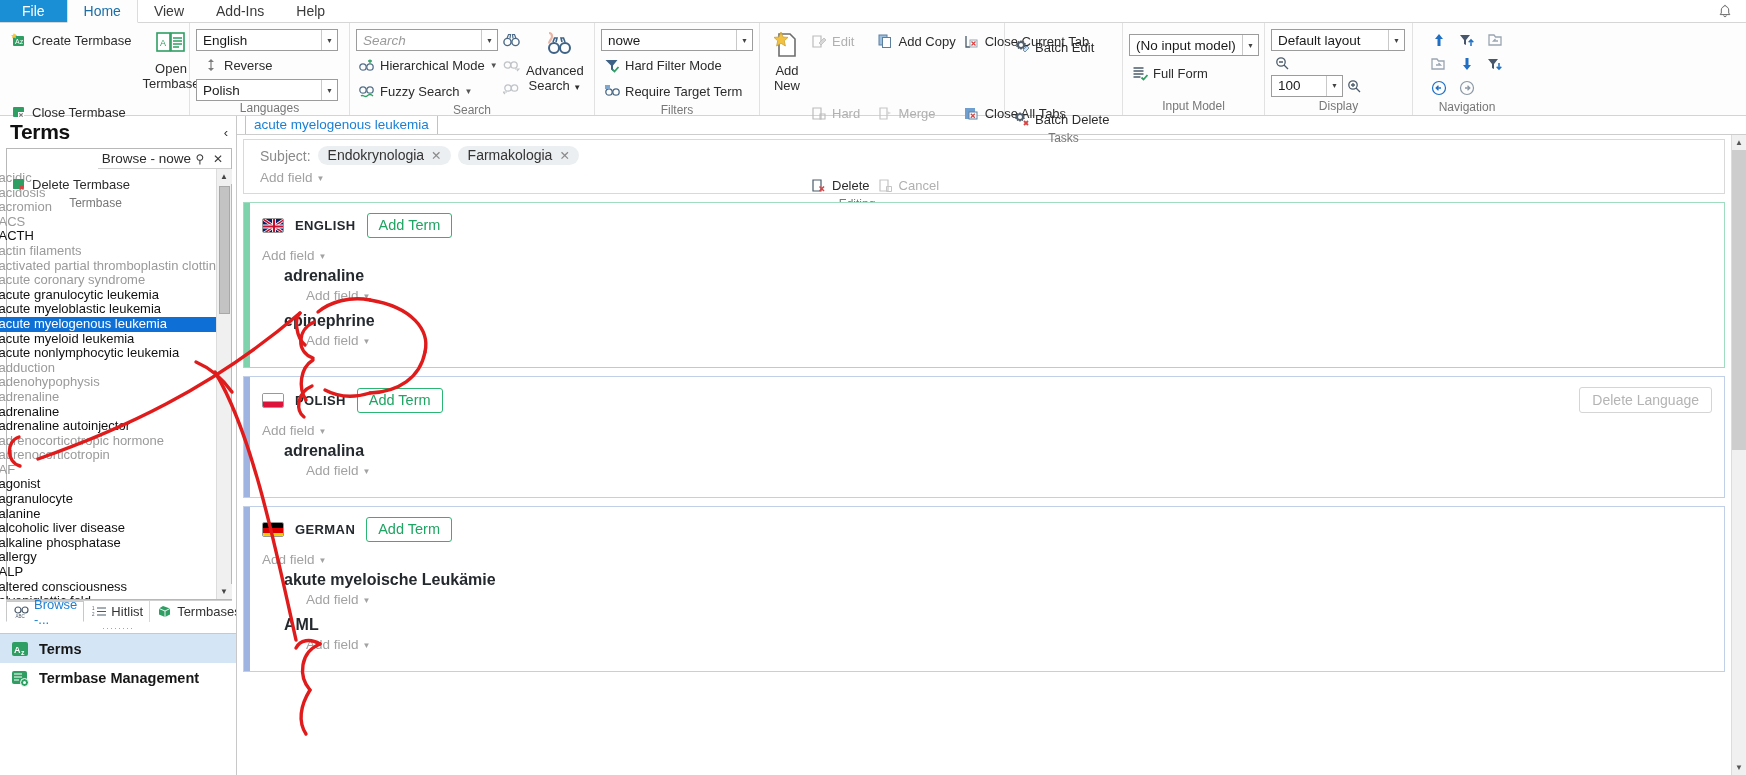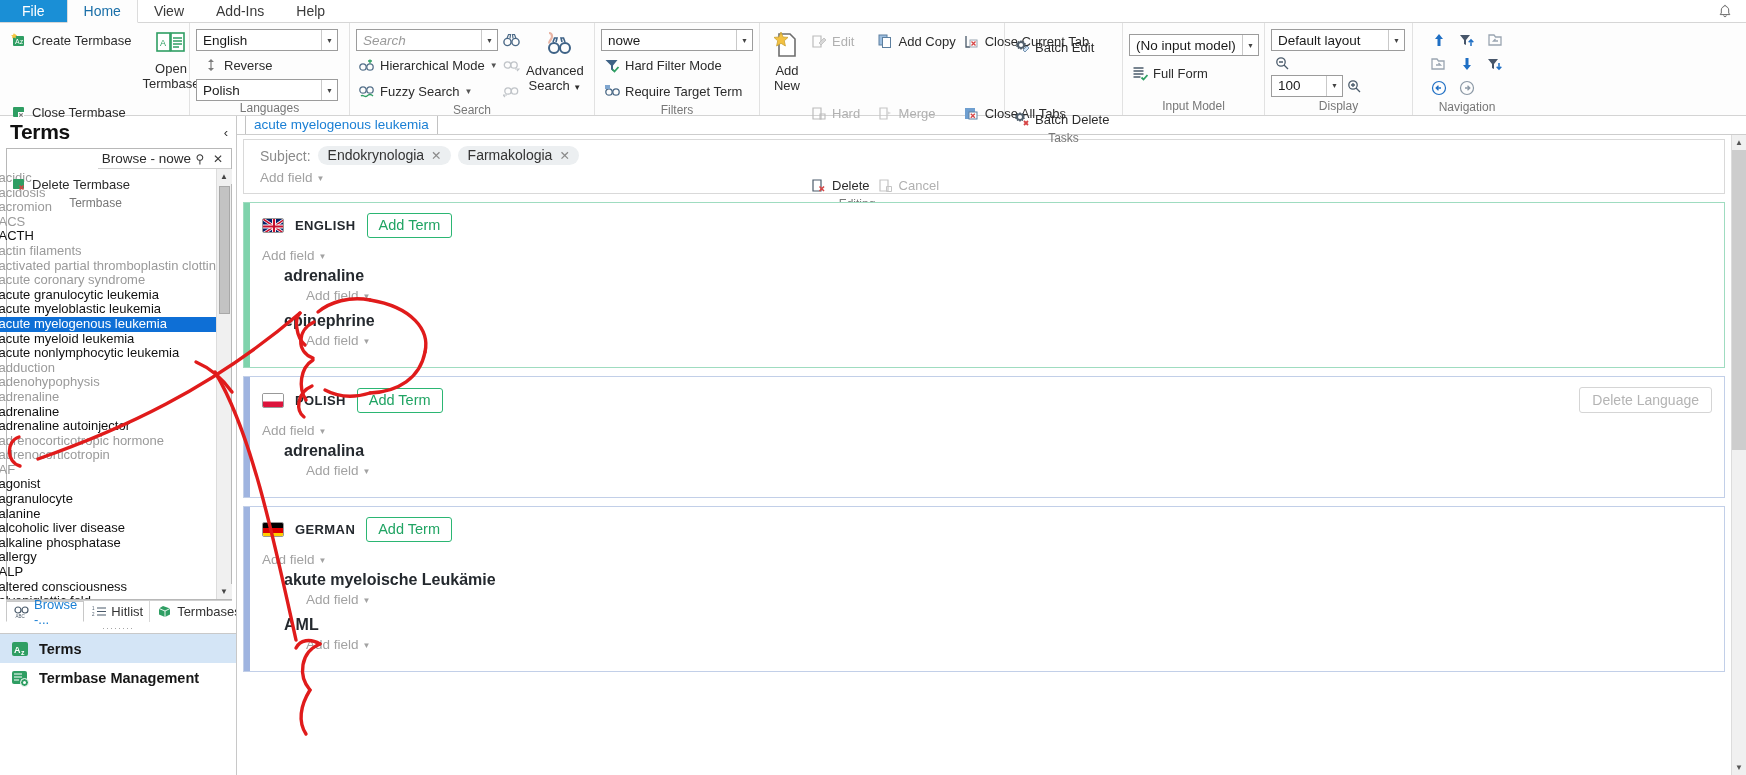--- a/index.html
+++ b/index.html
@@ -337,21 +337,21 @@
               <span class="caret" style="font-size:8px;color:#555">▼</span>
             </div>
             <span class="ico" style="opacity:.45">
                 <svg width="17" height="14" viewBox="0 0 17 14">
                   <circle cx="4.5" cy="7" r="3.2" fill="none" stroke="#78808a" stroke-width="1.3"></circle>
                   <circle cx="11" cy="7" r="3.2" fill="none" stroke="#78808a" stroke-width="1.3"></circle>
                   <path d="M12 11h4l-2 2" stroke="#78808a" stroke-width="1.2" fill="none"></path>
                 </svg>
               </span>
           </div>
-          <div style="display:flex;align-items:center;gap:5px">
+          <div style="display:flex;align-items:flex-start;gap:5px">
             <div class="smallbtn" style="width:142px">
               <span class="ico">
                   <svg width="16" height="14" viewBox="0 0 16 14">
                     <circle cx="4" cy="6" r="3.2" fill="none" stroke="#58738c" stroke-width="1.3"></circle>
                     <circle cx="11" cy="6" r="3.2" fill="none" stroke="#58738c" stroke-width="1.3"></circle>
                     <path d="M2 12c2-2 4 2 6 0s4-2 6 0" stroke="#2f9e63" stroke-width="1.3" fill="none"></path>
                   </svg>
                 </span>
               <span>Fuzzy Search</span>
               <span class="caret" style="font-size:8px;color:#555">▼</span>

